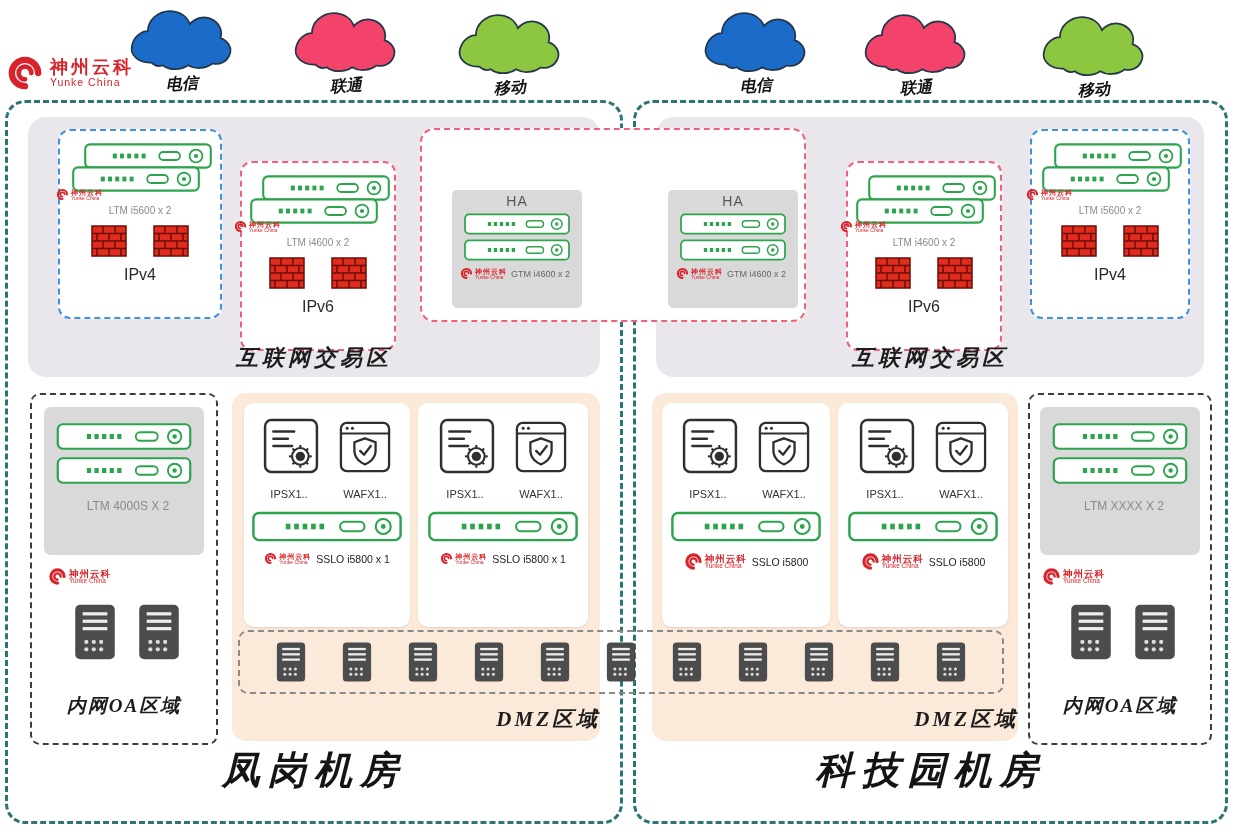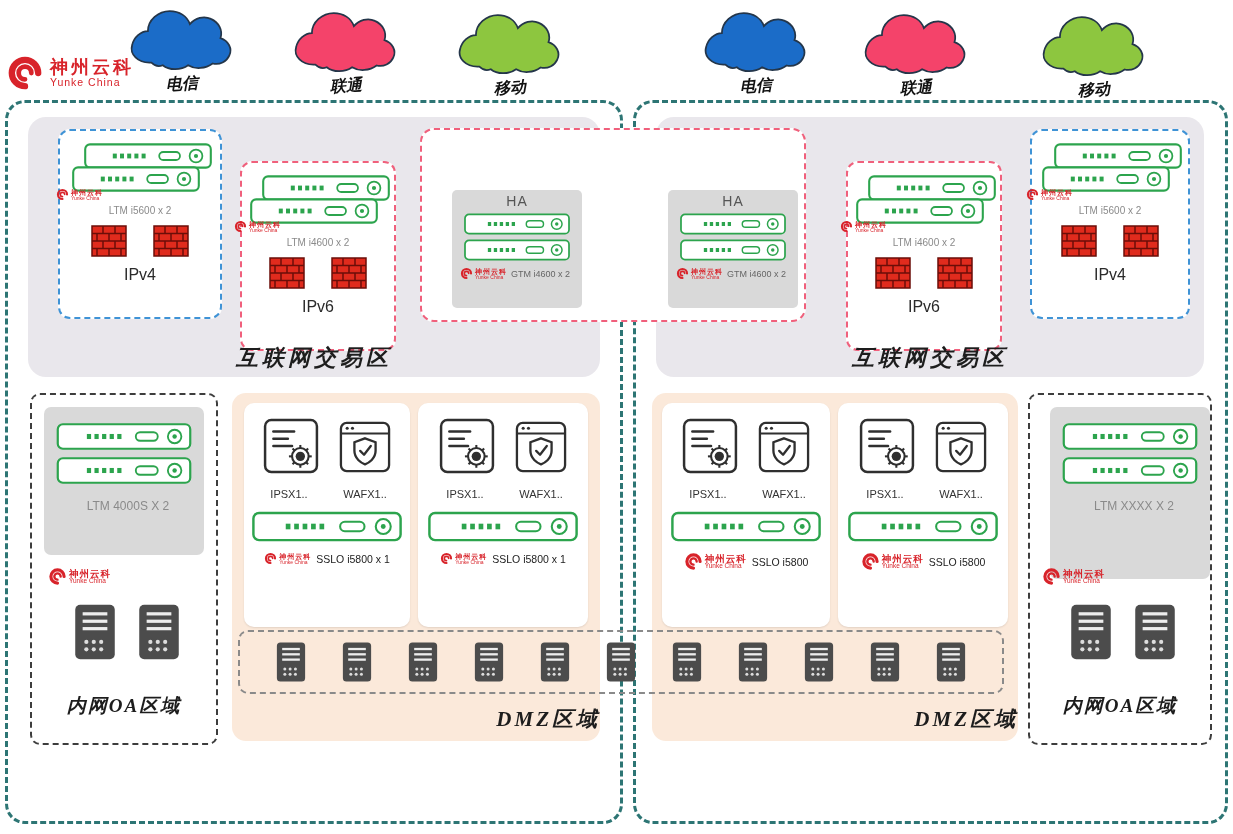--- a/index.html
+++ b/index.html
@@ -370,20 +370,21 @@
                 <div class="ml1">神州云科</div>
                 <div class="ml2">Yunke China</div>
               </div>
           </div>
           <div class="lbl">SSLO i5800 x 1</div>
         </div>
       </div>
       <div class="abs zone-title dmz-label" style="left:0;right:0;top:312px;">DMZ区域</div>
     </div>
 
+    <div class="abs dc-name" style="left:0;right:0;top:642px;">凤岗机房</div>
   </div>
 
   <div class="abs dc" style="left:633px;top:100px;width:589px;height:718px;">
 
     <div class="abs gzone" style="left:20px;top:14px;width:548px;height:260px;">
       <div class="abs ipbox ipv6" style="left:190px;top:12px;width:156px;height:190px;">
         <div class="devstack">
           <svg class="dev dev-a">
               <use href="#sym-dev"></use>
             </svg>
@@ -501,21 +502,21 @@
                 <div class="ml2">Yunke China</div>
               </div>
           </div>
           <div class="lbl">SSLO i5800</div>
         </div>
       </div>
       <div class="abs zone-title dmz-label" style="left:0;right:0;top:312px;">DMZ区域</div>
     </div>
 
     <div class="abs oabox" style="left:392px;top:290px;width:180px;height:348px;">
-      <div class="abs graypanel" style="left:20px;top:12px;width:160px;height:172px;">
+      <div class="abs graypanel" style="left:10px;top:12px;width:160px;height:148px;">
         <svg class="oa-dev">
             <use href="#sym-dev"></use>
           </svg>
         <svg class="oa-dev">
             <use href="#sym-dev"></use>
           </svg>
         <div class="panel-label">LTM XXXX X 2</div>
       </div>
       <div class="abs minilogo minilogo-md" style="left:12px;top:172px;">
         <svg>
@@ -528,20 +529,21 @@
       </div>
       <svg class="abs server" style="left:40px;top:208px;">
           <use href="#sym-server"></use>
         </svg>
       <svg class="abs server" style="left:104px;top:208px;">
           <use href="#sym-server"></use>
         </svg>
       <div class="abs zone-title oa-label" style="left:0;right:0;top:298px;">内网OA区域</div>
     </div>
 
+    <div class="abs dc-name" style="left:0;right:0;top:642px;">科技园机房</div>
   </div>
 
   <div class="abs dnsbox" style="left:420px;top:128px;width:386px;height:194px;">
     <div class="abs habox" style="left:30px;top:60px;width:130px;height:118px;">
       <div class="ha-label">HA</div>
       <svg class="ha-dev">
           <use href="#sym-dev"></use>
         </svg>
       <svg class="ha-dev">
           <use href="#sym-dev"></use>

